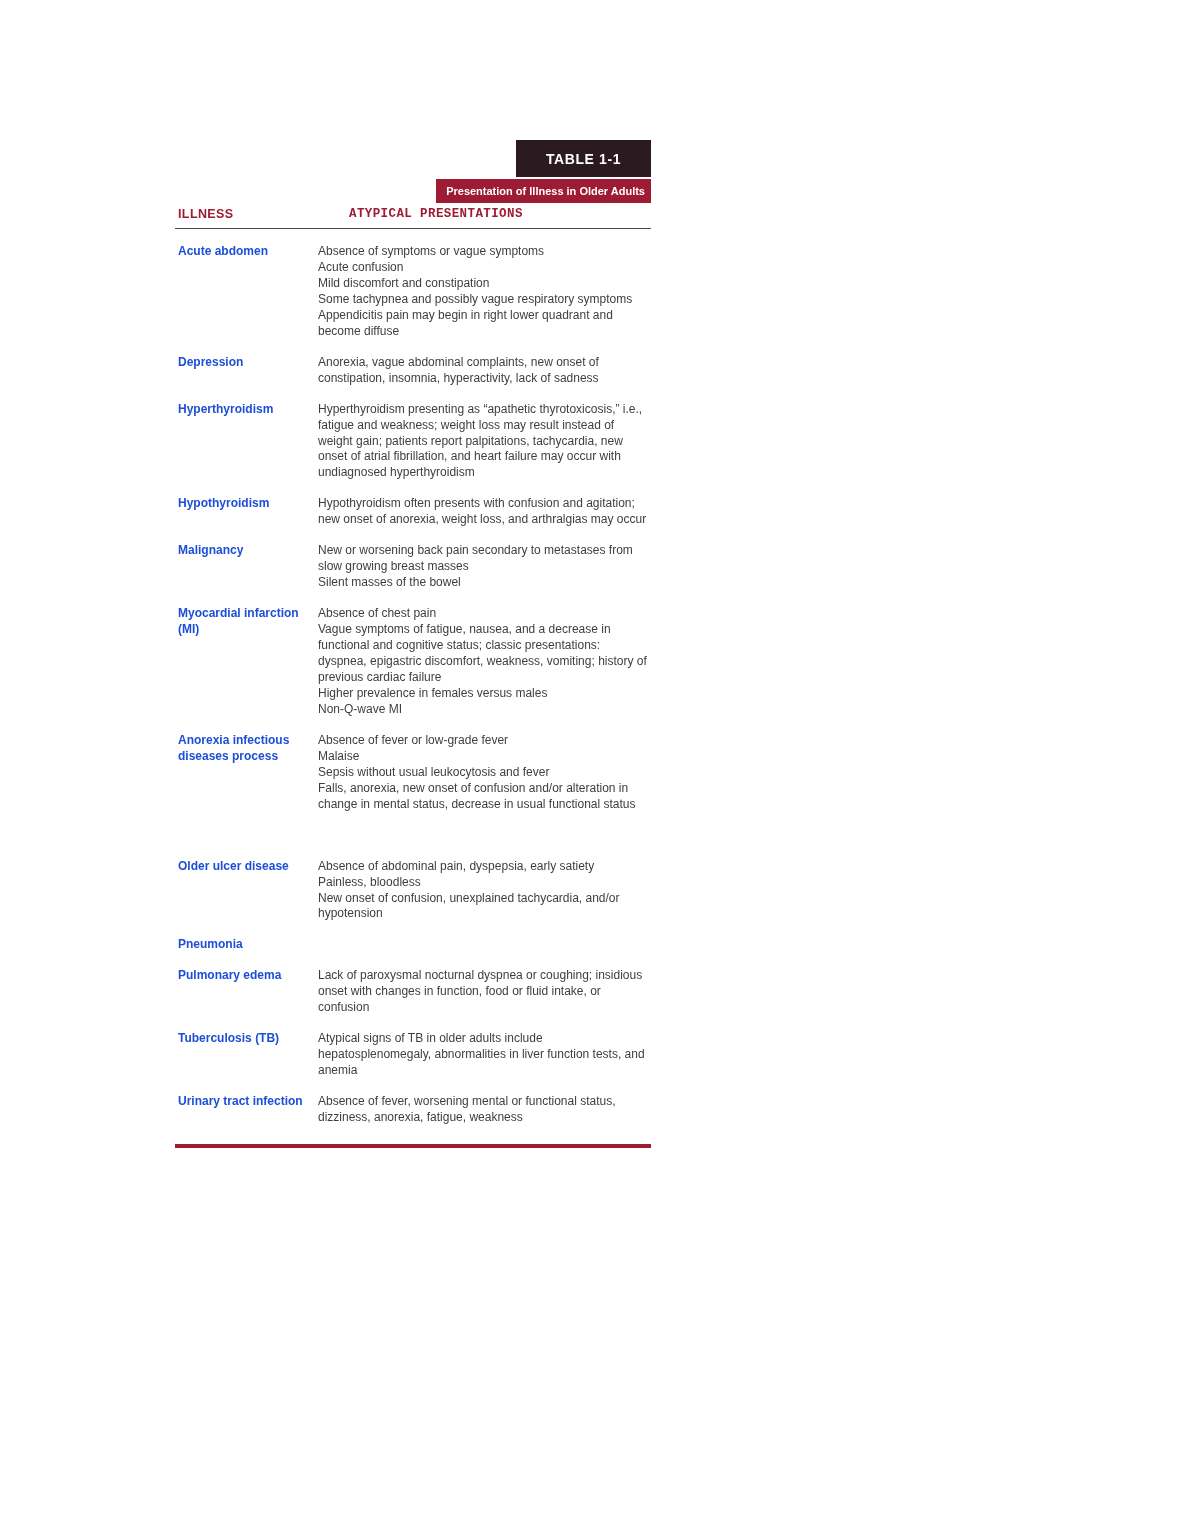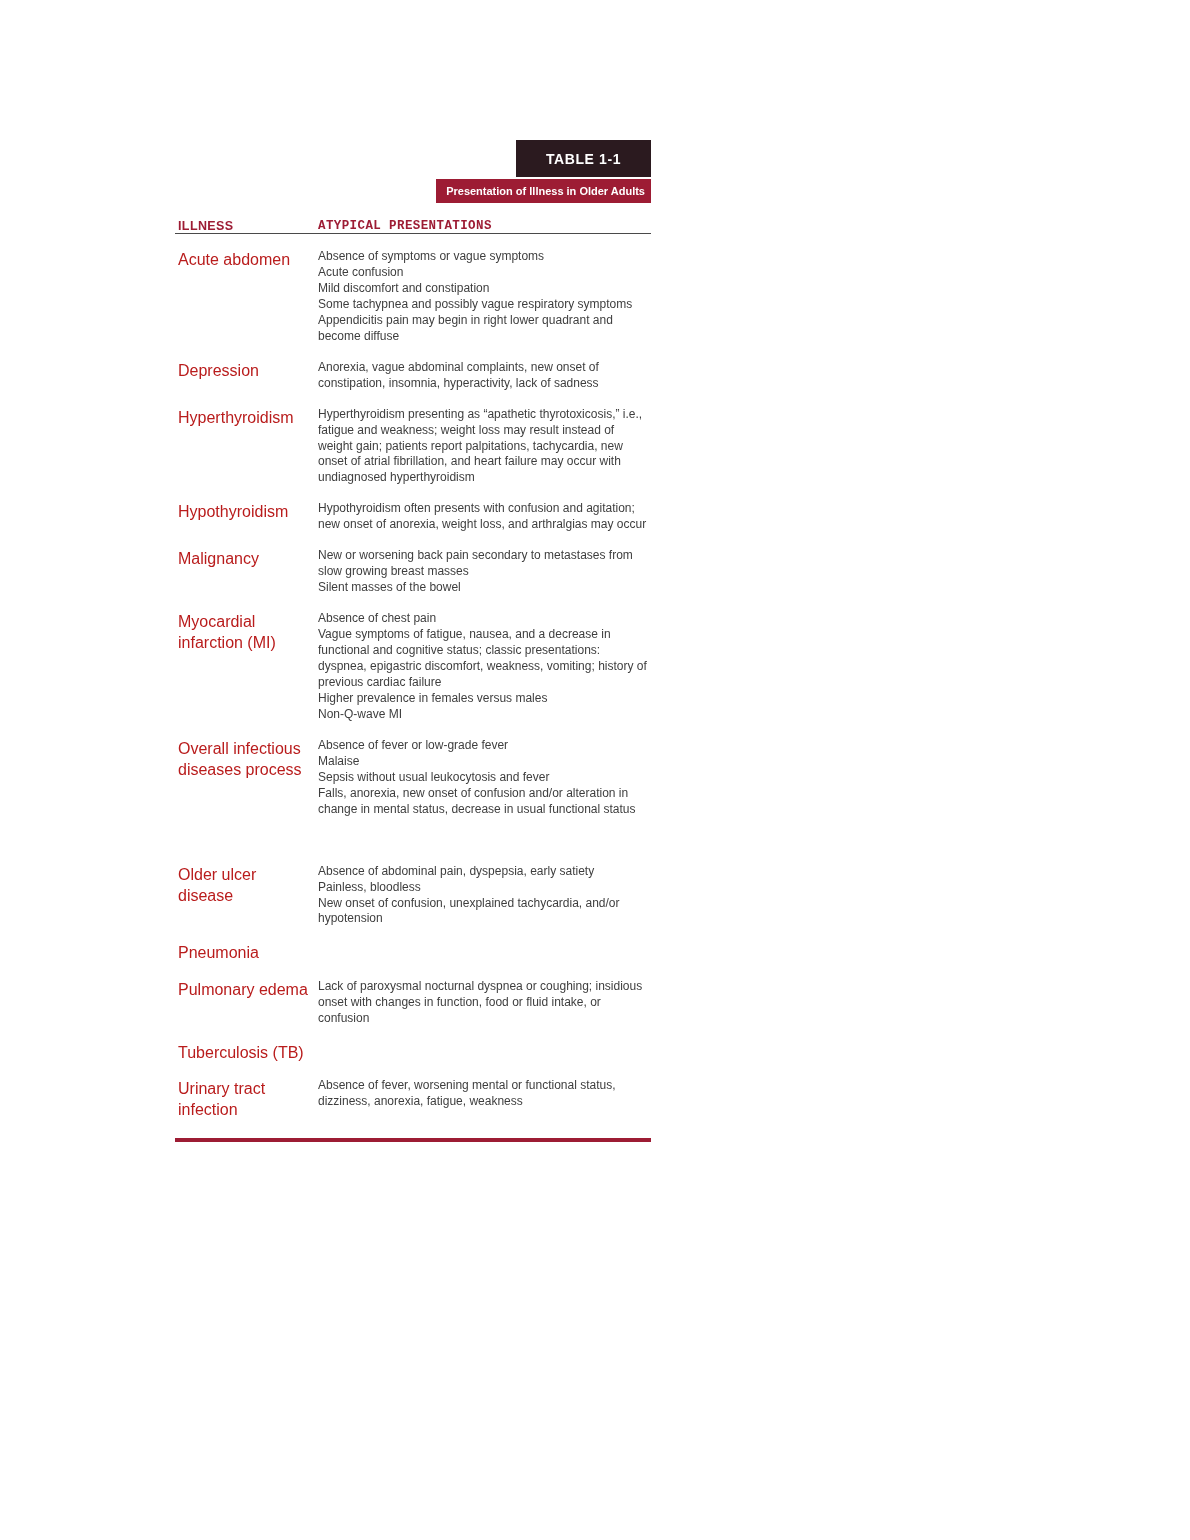--- a/index.html
+++ b/index.html
@@ -43,44 +43,47 @@
     color: #ffffff;
     font-weight: bold;
     font-size: 11px;
     flex: 1;
     padding: 6px 6px 6px 10px;
     box-sizing: border-box;
     transform: translateY(2px);
   }
   .col-headers {
     display: flex;
-    margin-top: 18px;
+    margin-top: 6px;
     color: #9d1c34;
     font-weight: bold;
     font-size: 12.5px;
     letter-spacing: 0.4px;
+    padding-bottom: 7px;
     border-bottom: 1.5px solid #4a4a4a;
+    gap: 31px;
   }
   .col-illness-header { width: 143px; box-sizing: border-box; padding-left: 3px; }
   .col-present-header { flex: 1; font-family: Liberation Mono, monospace; }
   .table-body { }
   .row {
     display: flex;
     margin-top: 15px;
   }
   
   .row:nth-child(8) { margin-top: 46px; }
   .illness {
     width: 143px;
     box-sizing: border-box;
     padding-left: 3px;
     padding-right: 10px;
-    color: #b91c1c;
-    font-size: 16px;
+    color: #1d4ed8;
+    font-size: 12px;
     line-height: 1.33;
+    font-weight: bold;
   }
   .presentations {
     flex: 1;
     white-space: pre-line;
     color: #3e3e3e;
     font-size: 12px;
     line-height: 1.33;
   }
   .bottom-rule {
     margin-top: 18px;
@@ -136,21 +139,21 @@
 
   <div class="row">
     <div class="illness">Myocardial infarction (MI)</div>
     <div class="presentations">Absence of chest pain
 Vague symptoms of fatigue, nausea, and a decrease in functional and cognitive status; classic presentations: dyspnea, epigastric discomfort, weakness, vomiting; history of previous cardiac failure
 Higher prevalence in females versus males
 Non-Q-wave MI</div>
   </div>
 
   <div class="row">
-    <div class="illness">Overall infectious diseases process</div>
+    <div class="illness">Anorexia infectious diseases process</div>
     <div class="presentations">Absence of fever or low-grade fever
 Malaise
 Sepsis without usual leukocytosis and fever
 Falls, anorexia, new onset of confusion and/or alteration in change in mental status, decrease in usual functional status</div>
   </div>
 
   <div class="row">
     <div class="illness">Older ulcer disease</div>
     <div class="presentations">Absence of abdominal pain, dyspepsia, early satiety
 Painless, bloodless
@@ -161,20 +164,21 @@
     <div class="illness">Pneumonia</div>
   </div>
 
   <div class="row">
     <div class="illness">Pulmonary edema</div>
     <div class="presentations">Lack of paroxysmal nocturnal dyspnea or coughing; insidious onset with changes in function, food or fluid intake, or confusion</div>
   </div>
 
   <div class="row">
     <div class="illness">Tuberculosis (TB)</div>
+    <div class="presentations">Atypical signs of TB in older adults include hepatosplenomegaly, abnormalities in liver function tests, and anemia</div>
   </div>
 
   <div class="row">
     <div class="illness">Urinary tract infection</div>
     <div class="presentations">Absence of fever, worsening mental or functional status, dizziness, anorexia, fatigue, weakness</div>
   </div>
 </div>
 
     <div class="bottom-rule"></div>
 

